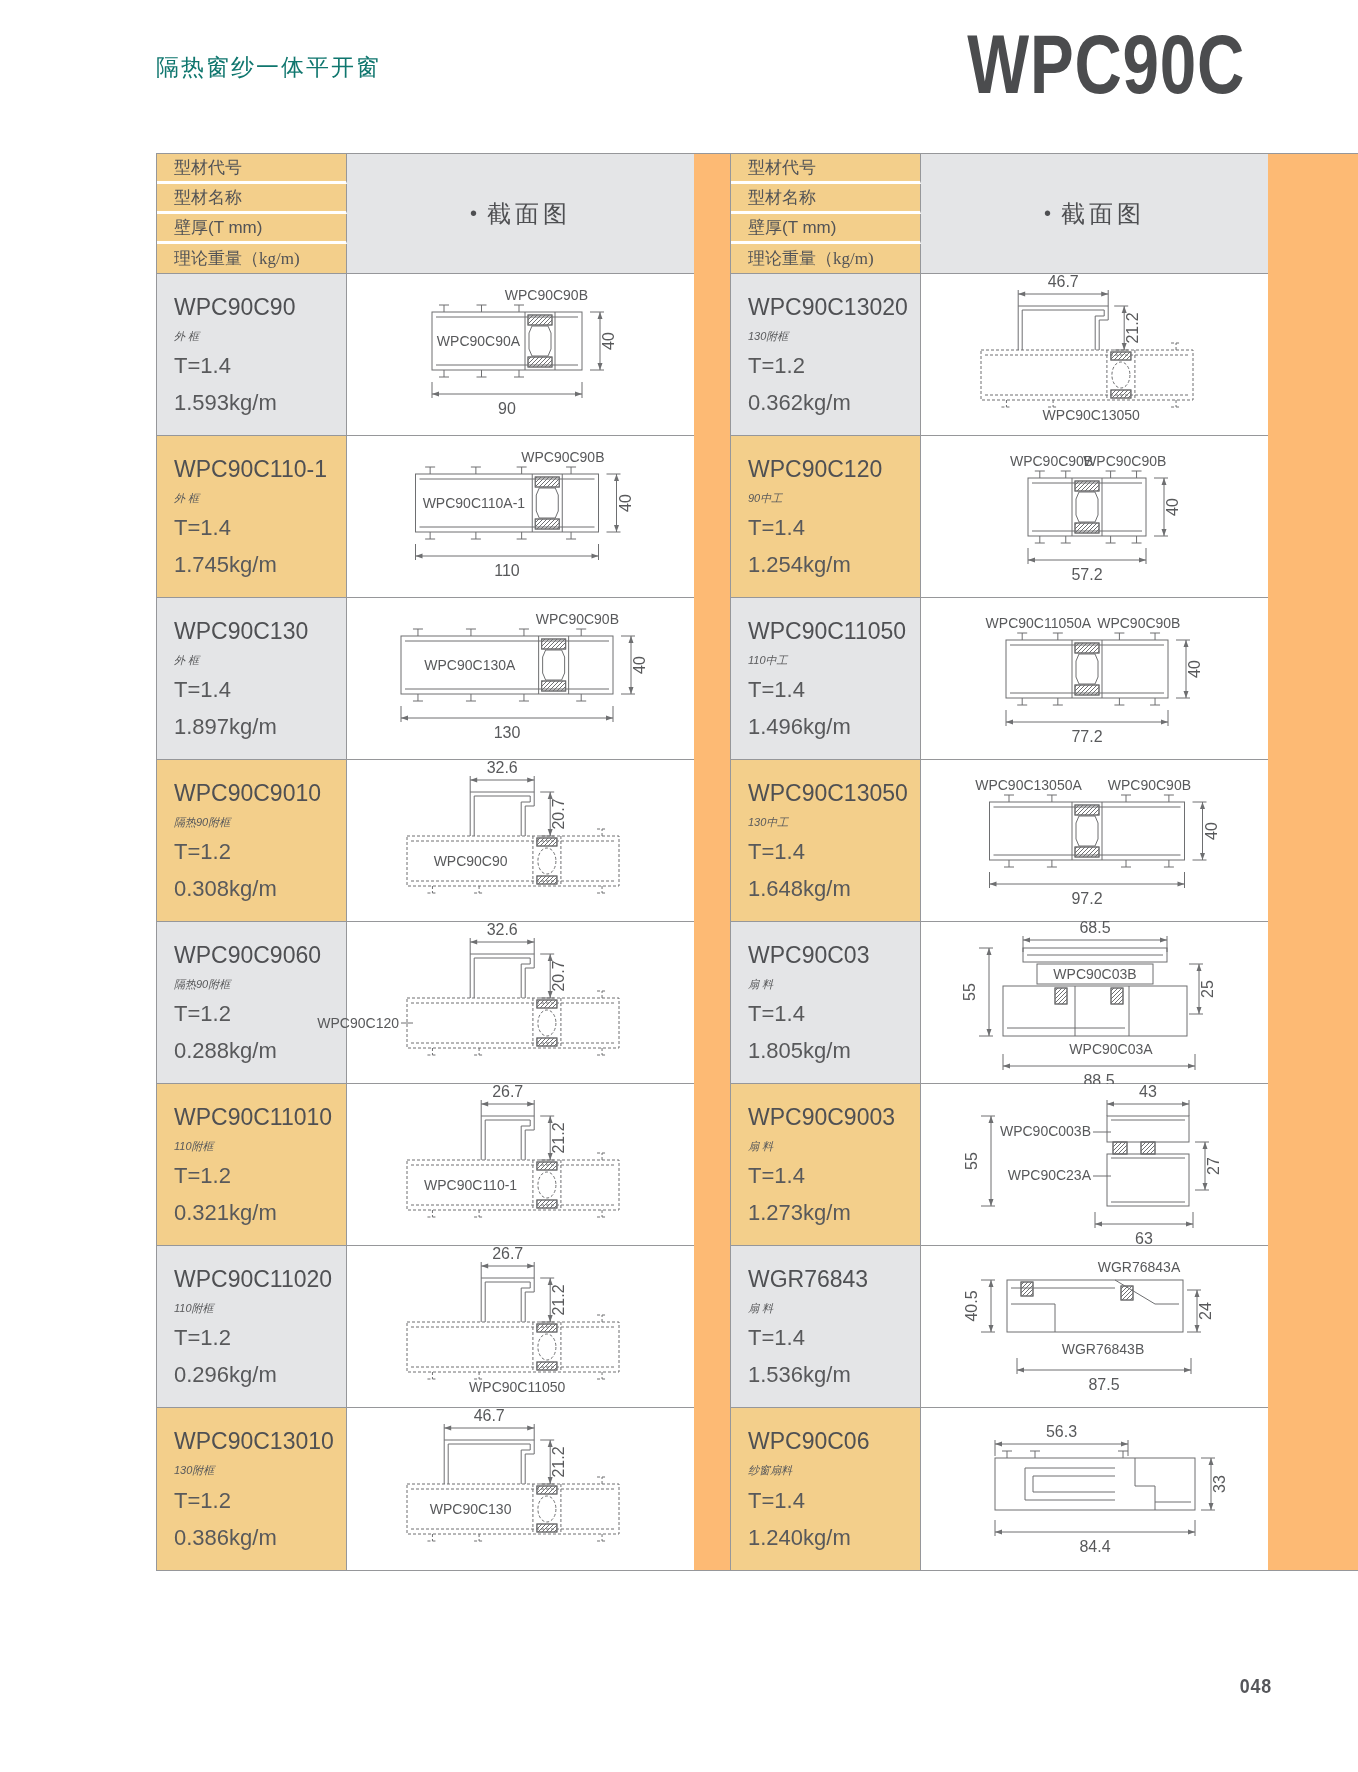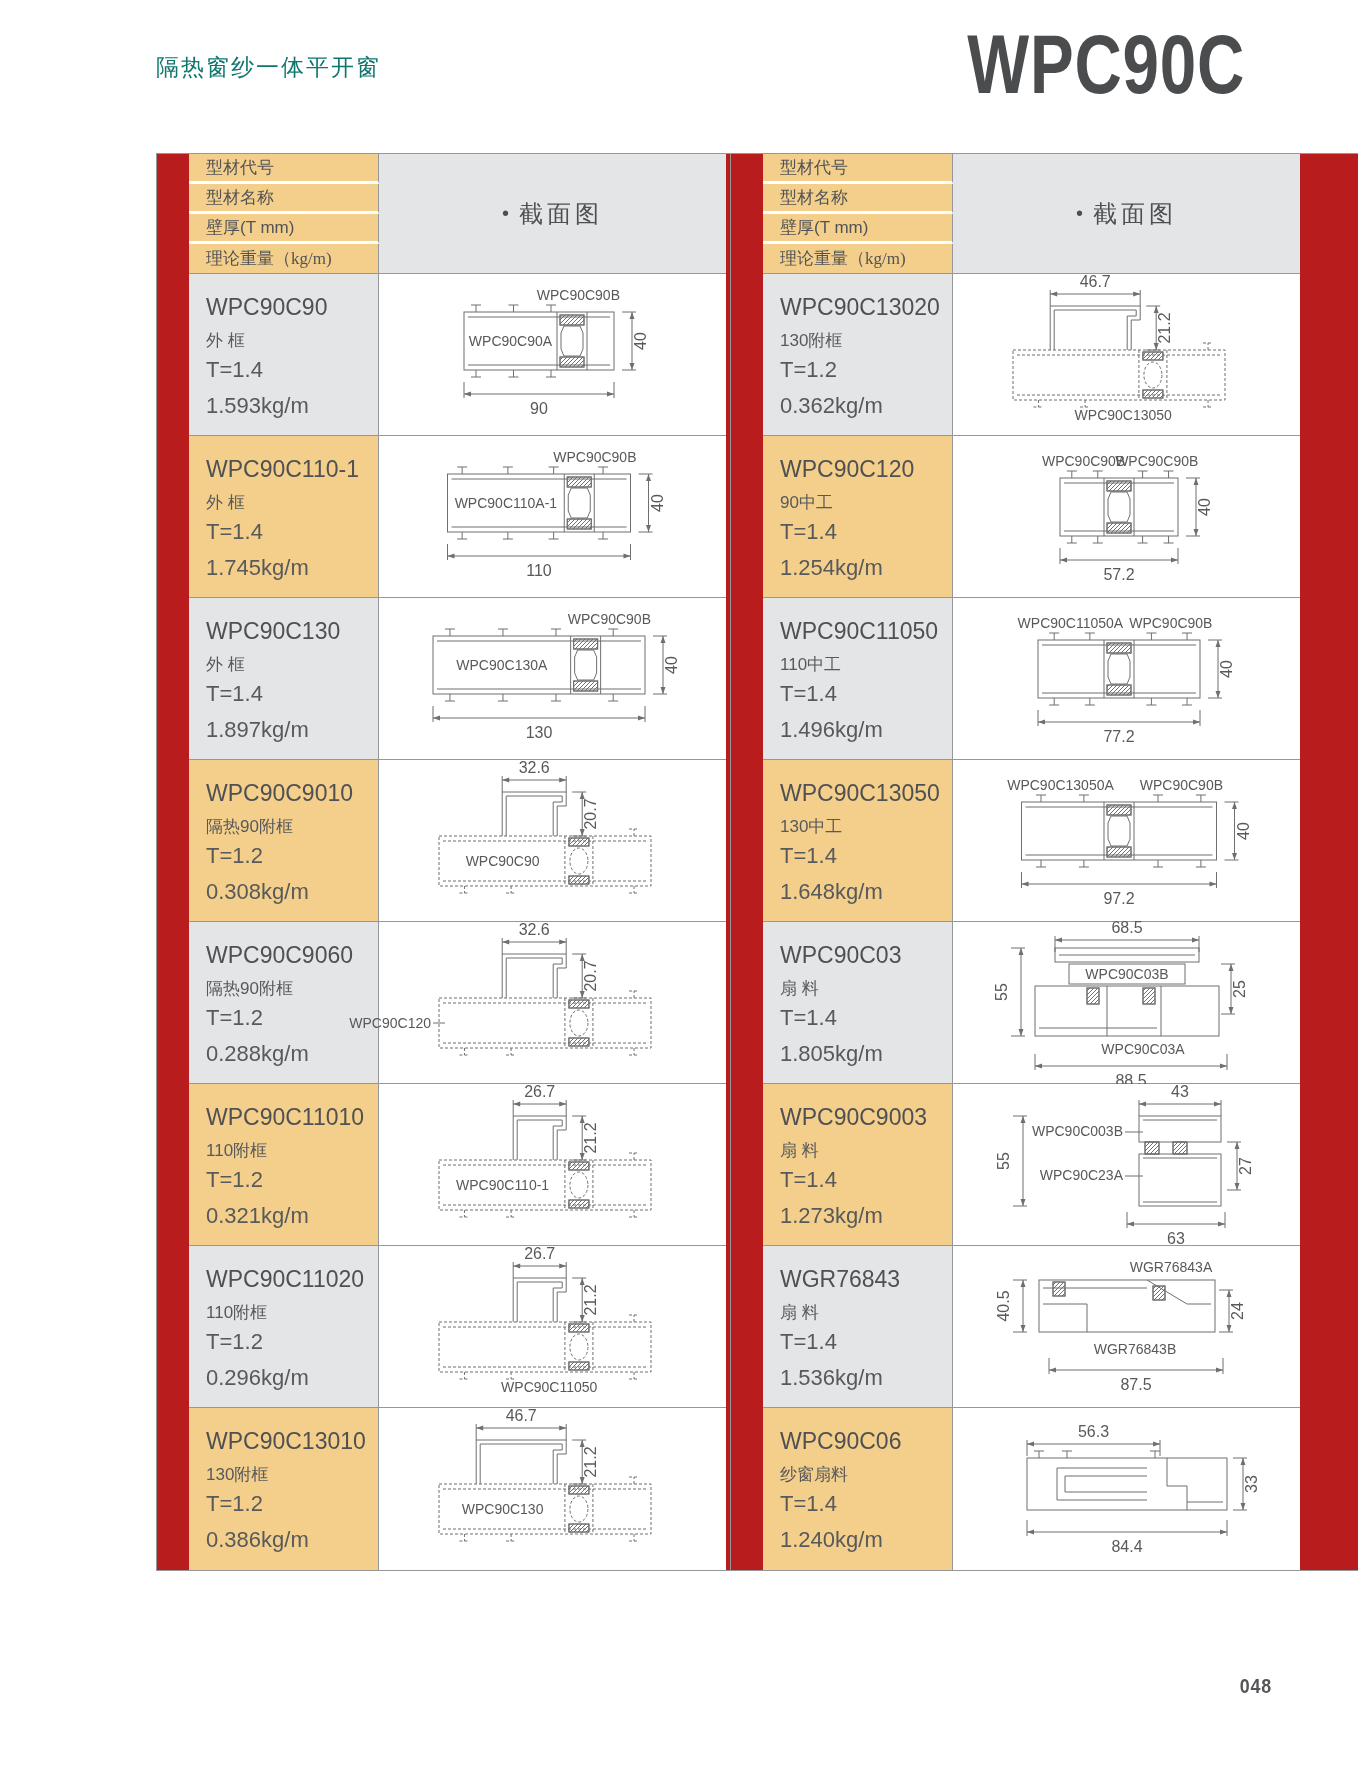--- a/index.html
+++ b/index.html
@@ -15,42 +15,42 @@
     position:absolute;left:156px;top:52px;font-size:23px;letter-spacing:2px;color:#0f766e;font-weight:400;
   }
   .brand{
     position:absolute;top:22px;right:113px;font-size:84px;line-height:84px;font-weight:700;color:var(--title);
     transform:scaleX(0.78);transform-origin:100% 50%;letter-spacing:1px;
   }
   .tbl{
     position:absolute;top:153px;width:634px;box-sizing:border-box;
     display:grid;grid-template-columns:190px 347px;
     grid-template-rows:repeat(4,30px) repeat(8,162px);
-    border:1px solid var(--border);background:#b91c1c;padding-left:32px;
+    border:1px solid var(--border);background:#fdba74;
   }
   .tbl.left{left:156px;} .tbl.right{left:730px;}
   .hcell{
     grid-column:1;background:var(--tan);display:flex;align-items:center;
     padding-left:17px;font-size:17px;color:#525356;box-sizing:border-box;
     border-right:1px solid var(--border);border-bottom:3px solid #ffffff;
   }
   .hcell.h4{border-bottom:1px solid var(--border);font-family:Liberation Serif, serif;}
   .section-cell{
     grid-column:2;grid-row:1/5;background:var(--gray);box-sizing:border-box;
     display:flex;align-items:center;justify-content:center;
     font-size:24px;letter-spacing:4px;color:#4e4f52;border-bottom:1px solid var(--border);
   }
   .section-cell .bullet{font-size:20px;letter-spacing:0;margin-right:10px;}
   .lcell{
     grid-column:1;box-sizing:border-box;display:flex;flex-direction:column;
     padding:20px 8px 14px 17px;border-right:1px solid var(--border);border-bottom:1px solid var(--border);
   }
   .bg-tan{background:var(--tan);} .bg-gray{background:var(--gray);}
   .lcell .code{font-size:23px;color:#4f5053;letter-spacing:0;}
-  .lcell .pname{font-size:17px;margin-top:8px;}
+  .lcell .pname{font-size:11px;margin-top:8px;font-style:italic;}
   .lcell .spec{margin-top:auto;font-size:22px;line-height:1.65;}
   .dcell{
     grid-column:2;box-sizing:border-box;border-bottom:1px solid var(--border);
     display:flex;align-items:center;justify-content:center;background:#fff;
   }
   .nob{border-bottom:none !important;}
   .pageno{
     position:absolute;right:86px;top:1674px;font-size:21px;font-weight:700;color:#55565a;
     transform:scaleX(0.85);transform-origin:100% 50%;letter-spacing:1px;
   }

